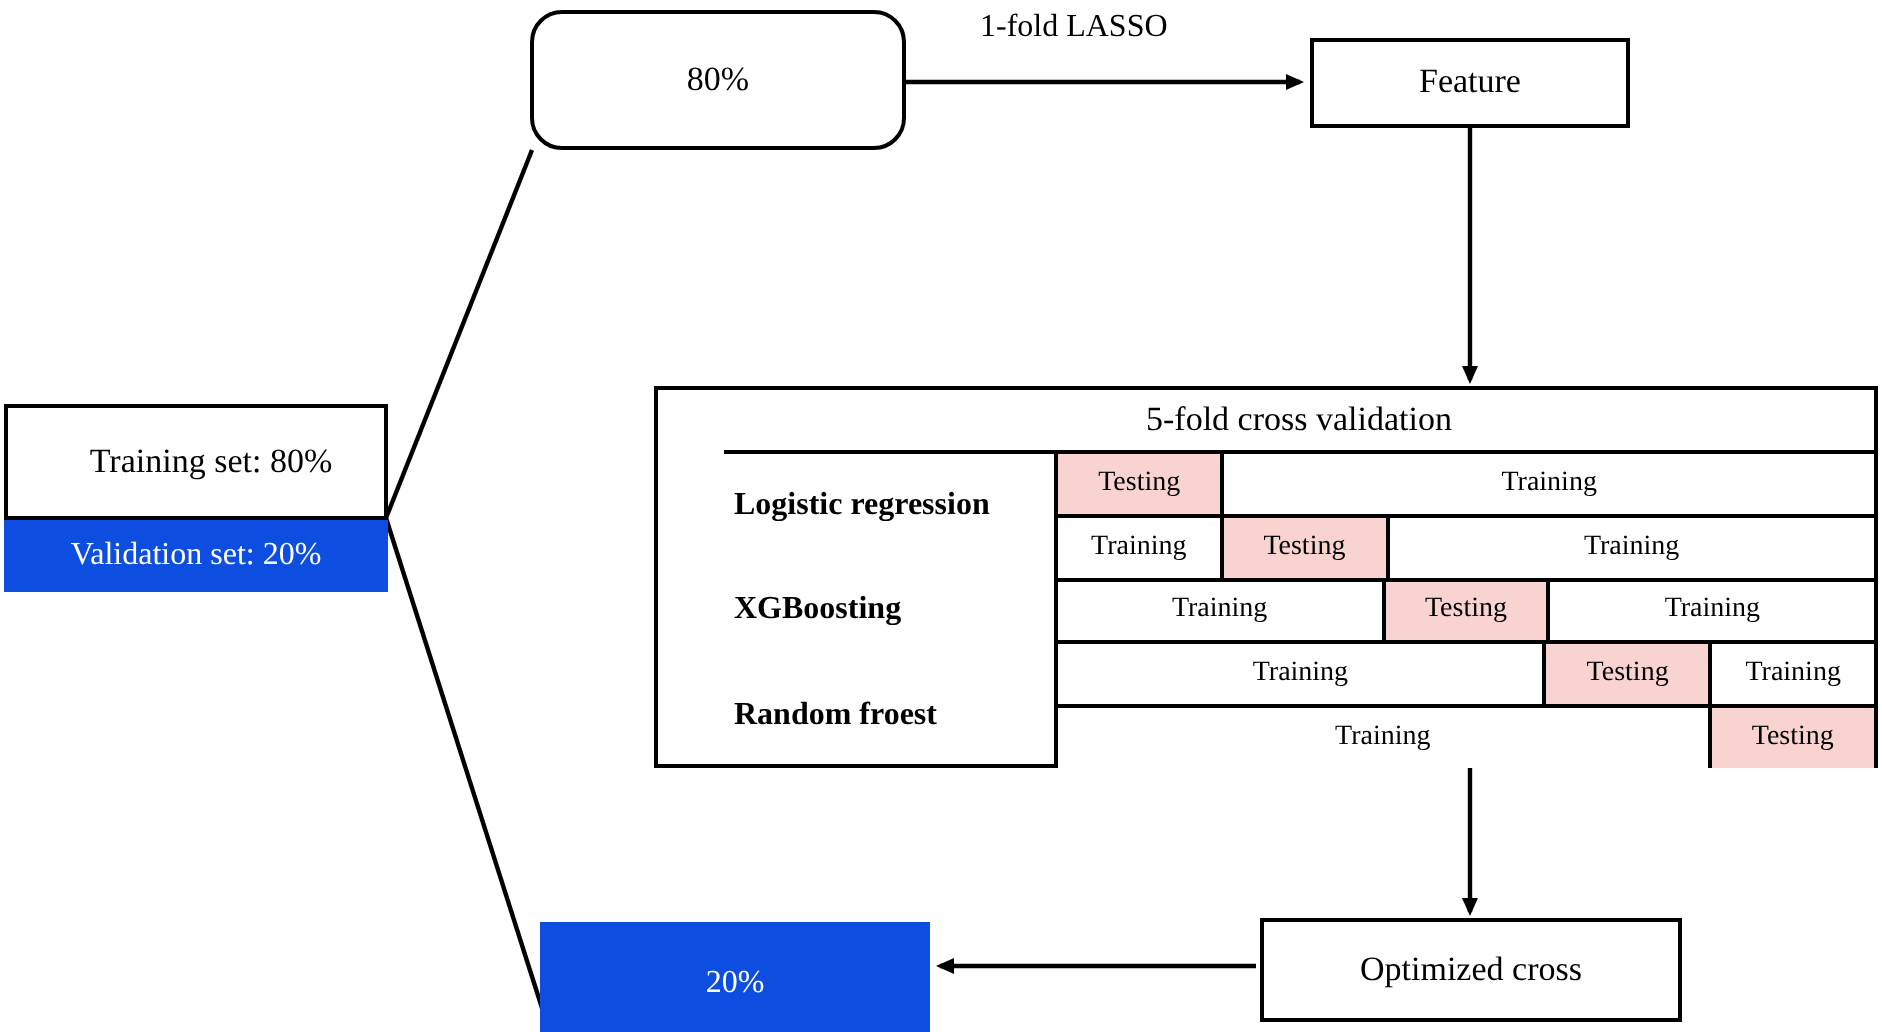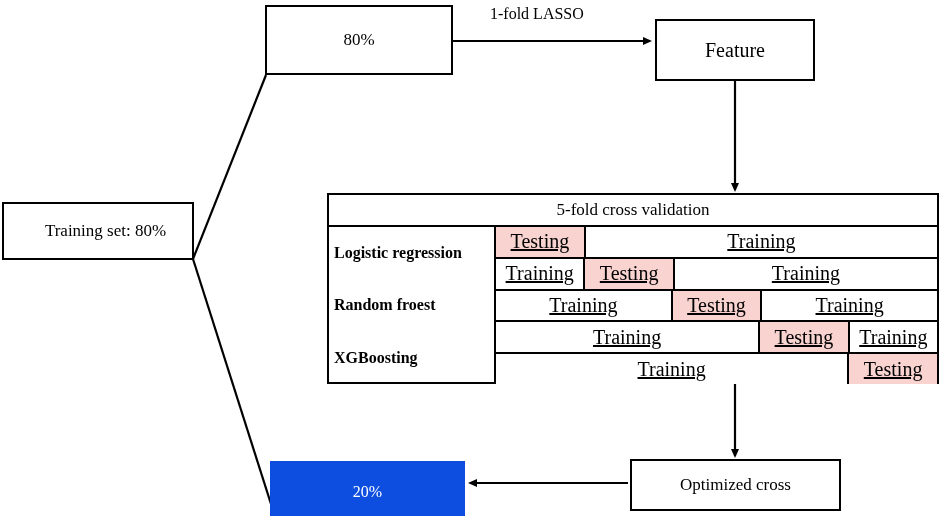--- a/index.html
+++ b/index.html
@@ -11,53 +11,53 @@
        background:#fff;display:flex;align-items:center;justify-content:center;
        text-align:center;line-height:1.1;}
   .box.blue{background:#0d4ee0;border-color:#0d4ee0;color:#fff;}
   .box.split-top{border-bottom-width:2px;padding-left:15px;}
 
   
   #train-box{left:2px;top:202px;width:192px;height:58px;font-size:17px;}
   #valid-box{left:2px;top:260px;width:192px;height:36px;font-size:16px;}
 
   
-  #eighty-box{left:265px;top:5px;width:188px;height:70px;font-size:17px;}
+  #eighty-box{left:265px;top:5px;width:188px;height:70px;font-size:17px;border-radius:16px;}
 
   
-  #feature-box{left:655px;top:19px;width:160px;height:62px;font-size:20px;}
+  #feature-box{left:655px;top:19px;width:160px;height:45px;font-size:17px;}
 
   
   #optimized-box{left:630px;top:459px;width:211px;height:52px;font-size:17px;}
   #twenty-box{left:270px;top:461px;width:195px;height:62px;font-size:16px;}
 
   
   .arrow-label{position:absolute;font-size:16px;white-space:nowrap;}
   #lbl-lasso{left:490px;top:5px;}
   #lbl-featsel{left:489px;top:57px;}
 
   
   #cv-table{position:absolute;left:327px;top:193px;width:612px;height:191px;
-            box-sizing:border-box;border:2px solid #000;background:#fff;}
+            box-sizing:border-box;border:2px solid #000;background:#fff;padding-left:33px;}
   #cv-header{height:32px;border-bottom:2px solid #000;box-sizing:border-box;
              display:flex;align-items:center;justify-content:center;font-size:17px;}
   #cv-body{position:relative;height:157px;}
 
   #cv-namecol{position:absolute;left:0;top:0;width:167px;height:157px;
               box-sizing:border-box;border-right:2px solid #000;
               display:flex;flex-direction:column;font-weight:bold;}
   #cv-namecol .nm{flex:1;display:flex;align-items:center;padding-left:5px;
                   font-size:16px;white-space:nowrap;}
 
   #cv-folds{position:absolute;left:167px;top:0;right:0;height:157px;
             display:flex;flex-direction:column;}
   .fold-row{flex:1;display:flex;box-sizing:border-box;border-bottom:2px solid #000;}
   .fold-row:last-child{border-bottom:none;}
   .fold{box-sizing:border-box;border-right:2px solid #000;display:flex;
-        align-items:center;justify-content:center;font-size:20px;background:#fff;text-decoration:underline;}
+        align-items:center;justify-content:center;font-size:14px;background:#fff;}
   .fold:last-child{border-right:none;}
   .fold.test{background:#f8d3cf;}
 
   
   #wires{position:absolute;left:0;top:0;width:941px;height:516px;
          pointer-events:none;}
 </style>
 </head>
 <body>
 
@@ -79,40 +79,43 @@
     <line x1="735" y1="64" x2="735" y2="190" stroke="#000" stroke-width="2.2" marker-end="url(#ah)"></line>
 
     <line x1="735" y1="384" x2="735" y2="456" stroke="#000" stroke-width="2.2" marker-end="url(#ah)"></line>
 
     <line x1="628" y1="483" x2="470" y2="483" stroke="#000" stroke-width="2.2" marker-end="url(#ah)"></line>
   </svg>
 
   <div class="box split-top" id="train-box">
     <span>Training set: 80%</span>
   </div>
+  <div class="box blue" id="valid-box">
+    <span>Validation set: 20%</span>
+  </div>
 
   <div class="box" id="eighty-box">
     <span>80%</span>
   </div>
 
   <div class="arrow-label" id="lbl-lasso">1-fold LASSO</div>
 
   <div class="box" id="feature-box">
     <span>Feature</span>
   </div>
 
   <div id="cv-table">
     <div id="cv-header">
       <span>5-fold cross validation</span>
     </div>
     <div id="cv-body">
       <div id="cv-namecol">
           <div class="nm">Logistic regression</div>
+          <div class="nm">XGBoosting</div>
           <div class="nm">Random froest</div>
-          <div class="nm">XGBoosting</div>
         </div>
       <div id="cv-folds">
           <div class="fold-row">
             <div class="fold test" style="flex: 1 1 0%;">Testing</div>
             <div class="fold" style="flex: 4 1 0%;">Training</div>
           </div>
           <div class="fold-row">
             <div class="fold" style="flex: 1 1 0%;">Training</div>
             <div class="fold test" style="flex: 1 1 0%;">Testing</div>
             <div class="fold" style="flex: 3 1 0%;">Training</div>

